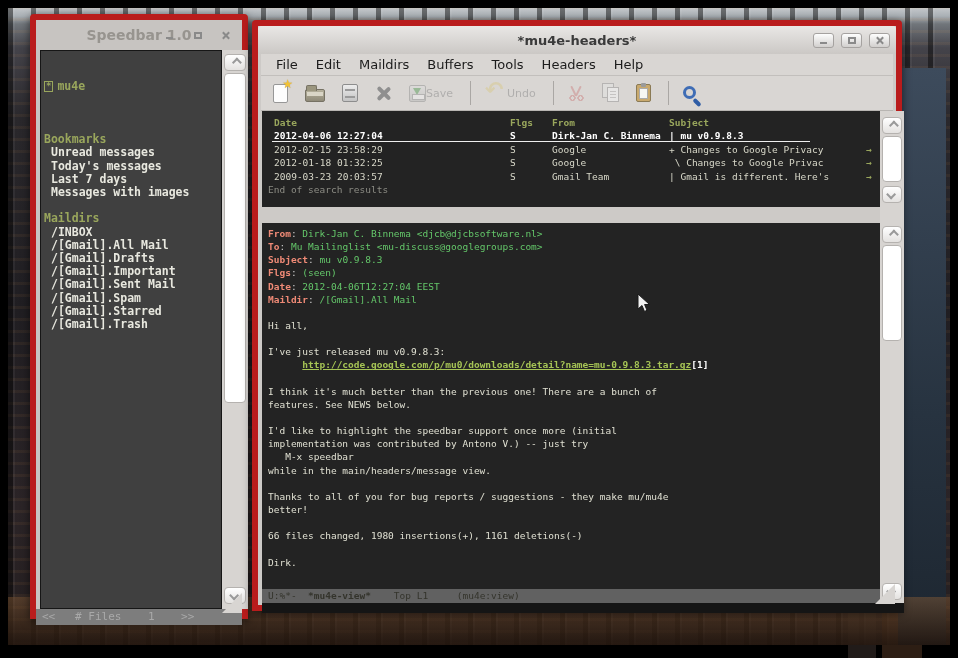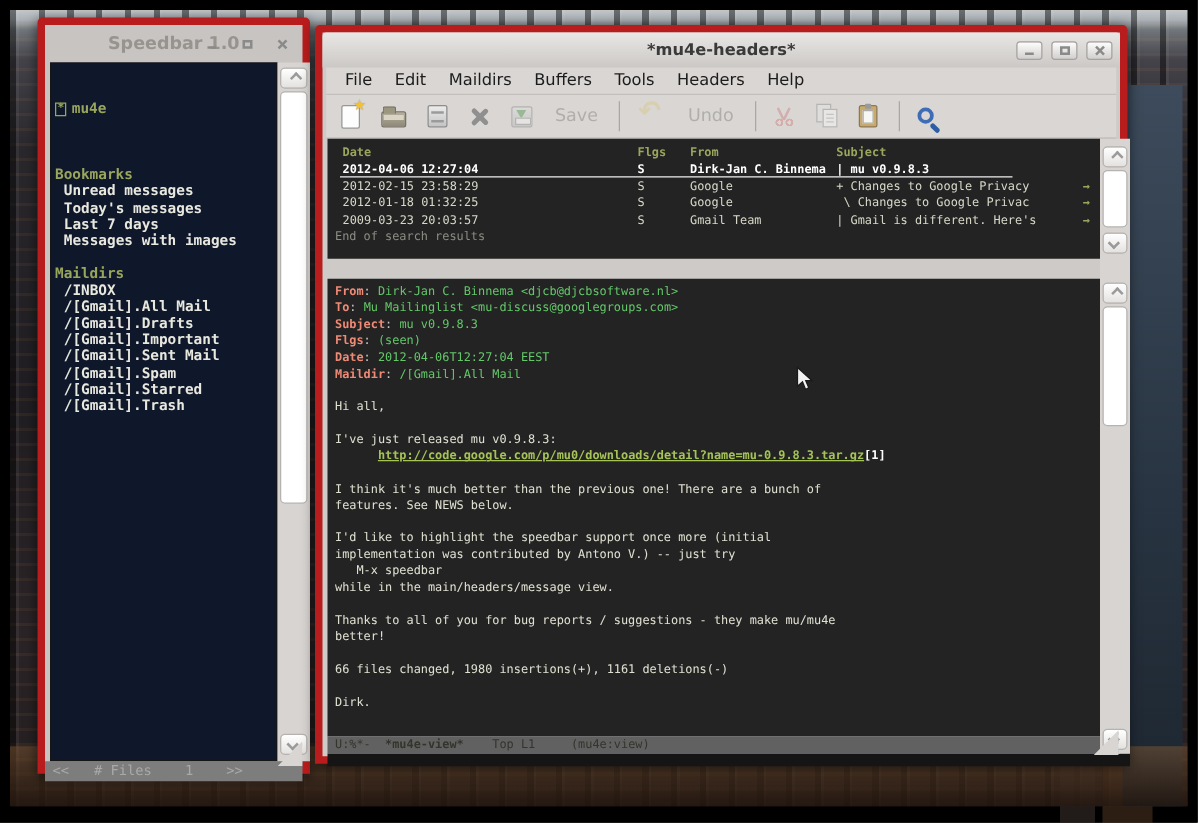--- a/index.html
+++ b/index.html
@@ -42,21 +42,21 @@
     border:1px solid #b5b2af;border-radius:4px;display:flex;align-items:center;justify-content:center;}
   .chev{width:7px;height:7px;border-left:2px solid #9a9a9a;border-bottom:2px solid #9a9a9a;}
   .chev.up{transform:rotate(135deg) translate(-1px,-1px);}
   .chev.down{transform:rotate(-45deg) translate(-1px,-1px);}
   .sthumb{position:absolute;left:2px;right:2px;background:#fff;border:1px solid #b5b2af;border-radius:4px;}
 
   
   #speedbar{left:30px;top:14px;width:218px;height:605px;background:#c7c4c1;}
   #speedbar .titlebar{height:30px;}
   #speedbar .title{font-size:14px;color:#97948f;}
-  #sb-content{position:absolute;left:4px;top:30px;width:182px;height:559px;background:#0f172a;
+  #sb-content{position:absolute;left:4px;top:30px;width:182px;height:559px;background:#404040;
     border:1px solid #161616;padding:3px 0 0 3px;font-size:11.5px;font-weight:bold;line-height:13.2px;
     white-space:pre;overflow:hidden;}
   #sb-content .sb-root{color:var(--c-olive);}
   .sb-marker{display:inline-block;border:1px solid var(--c-olive);color:var(--c-olive);
     font-size:9px;line-height:9px;padding:0 1px;margin-right:4px;vertical-align:1px;}
   .sb-gap{height:13.2px;}
   .sb-header{color:var(--c-olive);}
   .sb-item{color:#e8e8df;padding-left:7px;}
   #sb-scroll{left:186px;top:30px;width:26px;height:559px;}
   #sb-status{position:absolute;left:0;right:0;top:589px;height:16px;background:#7d7d7d;
@@ -70,21 +70,21 @@
   #emacs{left:252px;top:20px;width:650px;height:591px;background:#cdcac7;}
   #emacs .titlebar{height:28px;background:linear-gradient(#e9e7e5,#cbc8c5);border-radius:3px 3px 0 0;}
   #emacs .title{font-size:13px;color:#3a3a3a;}
   #menubar{position:absolute;left:3px;right:3px;top:28px;height:22px;background:#d9d6d3;
     display:flex;align-items:center;padding-left:6px;border-bottom:1px solid #c2bfbc;}
   .menu-item{font-size:13px;color:#1c1c1c;padding:2px 9px;}
   #toolbar{position:absolute;left:3px;right:3px;top:50px;height:35px;background:#d9d6d3;
     display:flex;align-items:center;padding-left:10px;border-bottom:1px solid #b8b5b2;}
   .tb-btn{display:flex;align-items:center;margin-right:13px;padding:2px;}
   .tb-btn.disabled{opacity:.55;filter:grayscale(.2);}
-  .tb-label{font-size:14px;color:#8f8f8f;margin-left:18px;font-family:"DejaVu Sans","Liberation Sans",sans-serif;}
+  .tb-label{font-size:11px;color:#8f8f8f;margin-left:0;font-family:"DejaVu Sans","Liberation Sans",sans-serif;}
   .tb-sep{width:1px;height:24px;background:#aaa7a4;margin:0 12px 0 2px;}
   .tb-ic{display:inline-block;position:relative;}
   .ic-new{width:15px;height:19px;background:#fdfdfd;border:1px solid #979797;border-radius:2px;}
   .ic-new::after{content:"★";position:absolute;top:-8px;right:-6px;font-size:12px;color:#f2c233;text-shadow:0 0 1px #a98;}
   .ic-open{width:20px;height:13px;background:linear-gradient(#b5b09c,#8f8a78);border:1px solid #767264;border-radius:2px;margin-top:5px;}
   .ic-open::before{content:"";position:absolute;top:-5px;left:0;width:9px;height:5px;background:#9b967f;border:1px solid #767264;border-bottom:none;border-radius:2px 2px 0 0;}
   .ic-open::after{content:"";position:absolute;left:1px;right:1px;top:2px;height:4px;background:#d9d5c6;}
   .ic-cabinet{width:16px;height:18px;background:linear-gradient(#ececec,#c4c4c4);border:1px solid #8d8d8d;border-radius:2px;}
   .ic-cabinet::before{content:"";position:absolute;left:2px;right:2px;top:4px;height:2px;background:#9a9a9a;box-shadow:0 7px 0 #9a9a9a;}
   .ic-x{width:17px;height:17px;}

